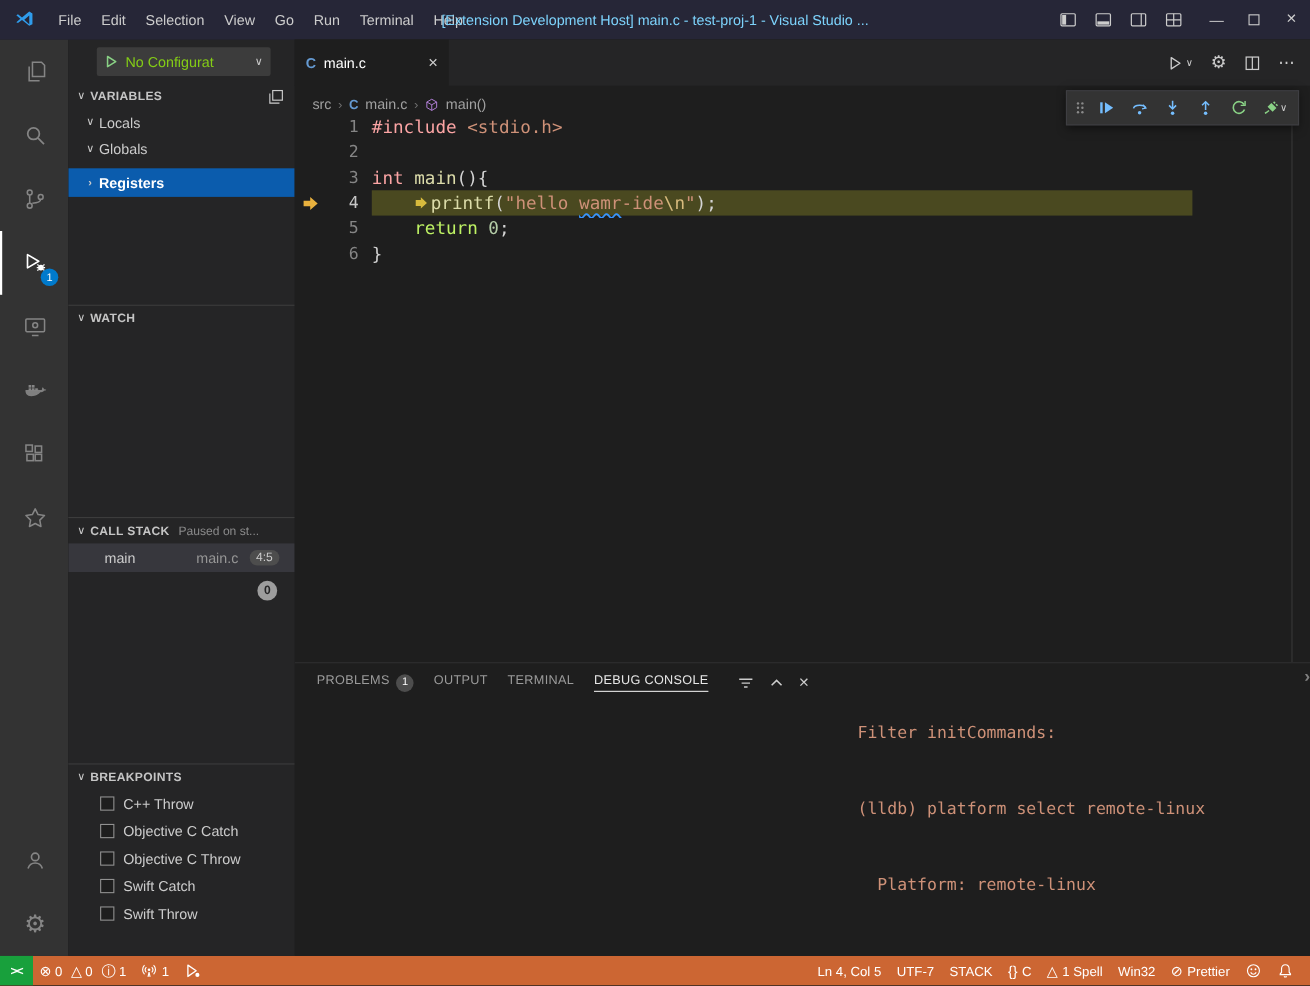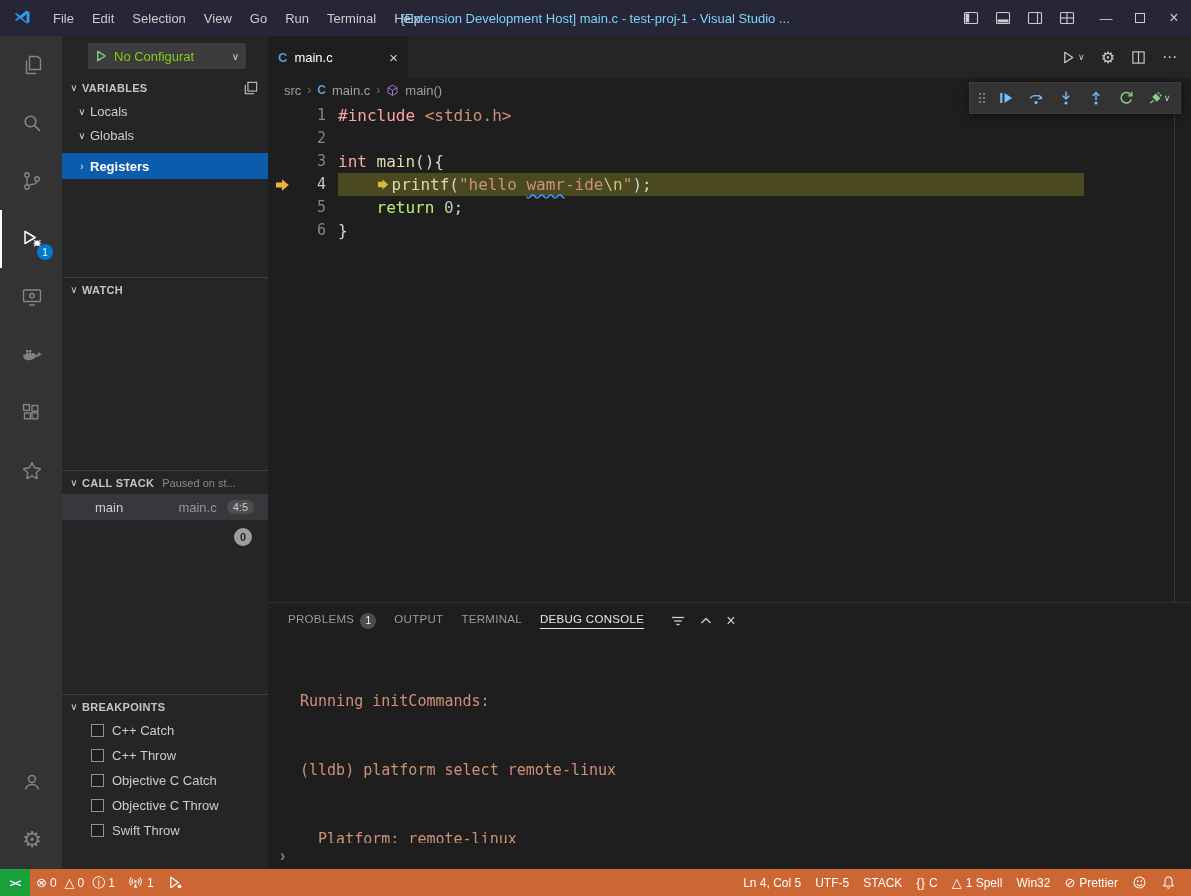--- a/index.html
+++ b/index.html
@@ -56,21 +56,21 @@
 .editor-col{flex:1;min-width:0;display:flex;flex-direction:column;position:relative;background:#1e1e1e}
 .tabbar{height:42px;background:#252526;display:flex;align-items:stretch;flex:none}
 .tab{width:140px;background:#1e1e1e;display:flex;align-items:center;padding:0 10px;gap:7px;color:#fff}
 .c-icon{color:#659ad2;font-weight:bold}
 .tab-close{margin-left:auto;color:#cfcfcf;font-size:15px}
 .tab-actions{margin-left:auto;display:flex;align-items:center;gap:16px;padding-right:14px;color:#ccc}
 .run-combo{display:flex;align-items:center;gap:2px}
 .small-chev{font-size:9px;color:#ccc}
 .gear-glyph{font-size:16px;color:#ccc}
 .ellipsis{font-size:15px;color:#ccc}
-.breadcrumbs{height:24px;display:flex;align-items:center;gap:6px;padding-left:16px;color:#a0a0a0;flex:none}
+.breadcrumbs{height:24px;display:flex;align-items:flex-end;gap:6px;padding-left:16px;color:#a0a0a0;flex:none}
 .bc-sep{color:#6f6f6f;font-size:12px}
 .bc-c{color:#659ad2;font-weight:bold;font-size:12px}
 
 .code{height:500px;position:relative;padding-top:2px;flex:none;overflow:hidden;
   font-family:"DejaVu Sans Mono","Liberation Mono",monospace;font-size:16px;line-height:23px}
 .dbg-line{position:absolute;left:70px;top:71px;width:746px;height:23px;background:#4a4920;z-index:0}
 .scroll-line{position:absolute;right:16px;top:0;bottom:0;width:1px;background:#383838}
 .line{display:flex;height:23px;position:relative;z-index:1}
 .glyph{width:30px;flex:none;display:flex;align-items:center;justify-content:center}
 .lnum{width:28px;flex:none;text-align:right;color:#858585;font-size:15px}
@@ -81,21 +81,21 @@
 .squig{text-decoration:underline;text-decoration-style:wavy;text-decoration-color:#3794ff;text-underline-offset:3px;text-decoration-skip-ink:none}
 .col-marker{display:inline-block;vertical-align:-1px;margin-right:2px}
 
 
 .debug-toolbar{position:absolute;top:46px;right:10px;height:32px;background:#333333;border:1px solid #3e3e42;
   box-shadow:0 2px 8px rgba(0,0,0,.5);display:flex;align-items:center;padding:0 4px;gap:2px;z-index:10}
 .dt-btn{width:28px;height:28px;display:flex;align-items:center;justify-content:center}
 .dt-grip{width:16px}
 
 
-.panel{height:267px;border-top:1px solid #303031;display:flex;flex-direction:column;flex:none;position:relative}
+.panel{height:267px;border-top:1px solid #303031;display:flex;flex-direction:row;flex:none;position:relative}
 .panel-head{height:35px;flex:none;display:flex;align-items:center;gap:18px;padding:0 12px 0 20px}
 .ptab{height:100%;display:flex;align-items:center;gap:6px;color:#9b9b9b;font-size:11.5px;letter-spacing:.3px}
 .ptab-label{padding-bottom:3px;border-bottom:1px solid transparent}
 .ptab.active .ptab-label{color:#e7e7e7;border-bottom-color:#e7e7e7}
 .pbadge{min-width:16px;height:16px;border-radius:50%;background:#4d4d4d;color:#fff;font-size:10px;display:flex;align-items:center;justify-content:center;padding:0 2px}
 .filter-input{margin-left:auto;width:360px;height:25px;background:#3c3c3c;border:none;outline:none;color:#ccc;font-size:13px;padding:0 8px;font-family:inherit}
 .filter-input::placeholder{color:#989898}
 .phead-icons{display:flex;align-items:center;gap:12px;margin-left:8px;color:#ccc}
 .console{flex:1;padding:6px 0 0 32px;font-family:"DejaVu Sans Mono","Liberation Mono",monospace;font-size:15px;line-height:23px;color:#ce9178;white-space:pre;overflow:hidden}
 .console-input{height:26px;flex:none;display:flex;align-items:center;padding-left:12px}
@@ -303,33 +303,33 @@
         <div class="zero-badge">0</div>
       </div>
 
       <div class="section sec-breakpoints sec-border">
         <div class="sec-header">
           <span class="chev">∨</span>
           <span class="sec-title">BREAKPOINTS</span>
         </div>
         <div class="bp-row">
             <span class="cb"></span>
-            <span>C++ Catch</span>
-          </div>
-        <div class="bp-row">
-            <span class="cb"></span>
             <span>C++ Throw</span>
           </div>
         <div class="bp-row">
             <span class="cb"></span>
             <span>Objective C Catch</span>
           </div>
         <div class="bp-row">
             <span class="cb"></span>
             <span>Objective C Throw</span>
+          </div>
+        <div class="bp-row">
+            <span class="cb"></span>
+            <span>Swift Catch</span>
           </div>
         <div class="bp-row">
             <span class="cb"></span>
             <span>Swift Throw</span>
           </div>
       </div>
     </div>
 
     <div class="editor-col">
 
@@ -492,21 +492,21 @@
             </span>
             <span>
               <svg width="16" height="16" viewBox="0 0 16 16" fill="none" stroke="#ccc" stroke-width="1.4">
                   <path d="M3.5 10 8 5.5 12.5 10"></path>
                 </svg>
             </span>
             <span style="font-size:16px">×</span>
           </div>
         </div>
         <div class="console">
-          <div class="cline">Running initCommands:</div>
+          <div class="cline">Filter initCommands:</div>
           <div class="cline">(lldb) platform select remote-linux</div>
           <div class="cline">  Platform: remote-linux</div>
           
           
           
         </div>
         <div class="console-input">
           <span class="prompt">›</span>
         </div>
       </div>
@@ -541,21 +541,21 @@
     <div class="sb-item">
       <span>
         <svg width="15" height="15" viewBox="0 0 16 16" fill="none" stroke="#fff" stroke-width="1.3">
             <path d="M3 2.5 11 8 3 13.5Z" stroke-linejoin="round"></path>
             <circle cx="12.2" cy="12" r="2" fill="#fff" stroke="none"></circle>
           </svg>
       </span>
     </div>
     <div class="sb-right">
       <span class="sb-item">Ln 4, Col 5</span>
-      <span class="sb-item">UTF-5</span>
+      <span class="sb-item">UTF-7</span>
       <span class="sb-item">STACK</span>
       <span class="sb-item">
           <span class="sb-ico">{}</span>
           <span>C</span>
         </span>
       <span class="sb-item">
           <span class="sb-ico">△</span>
           <span>1 Spell</span>
         </span>
       <span class="sb-item">Win32</span>

